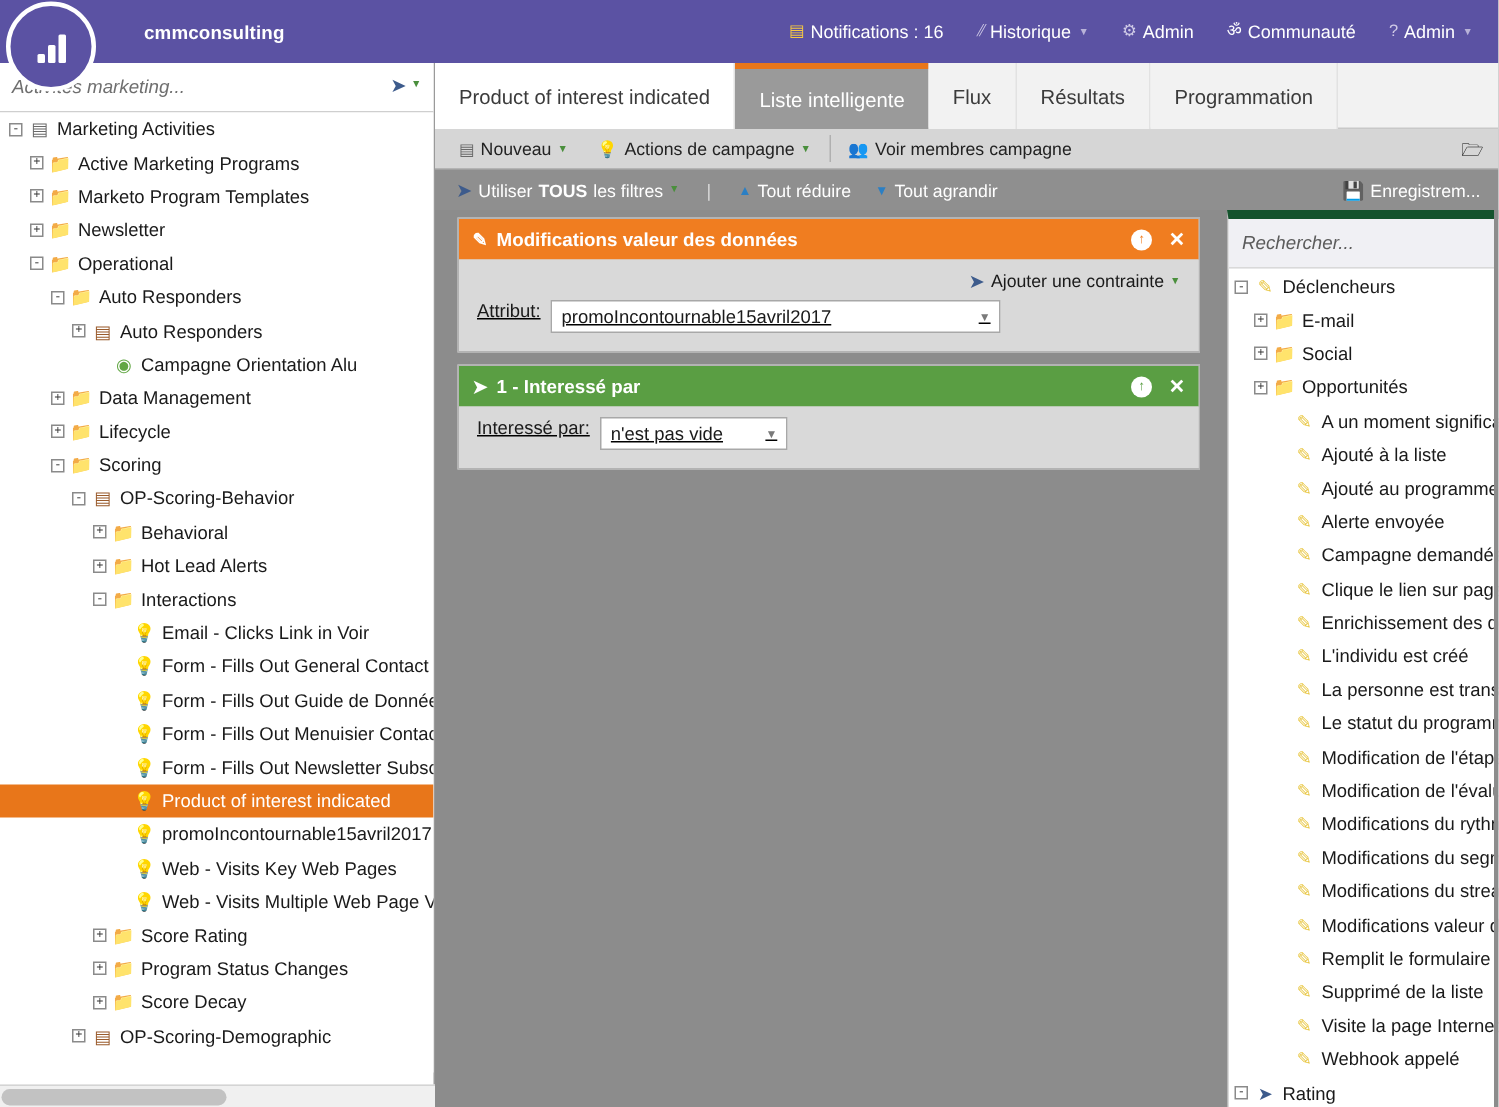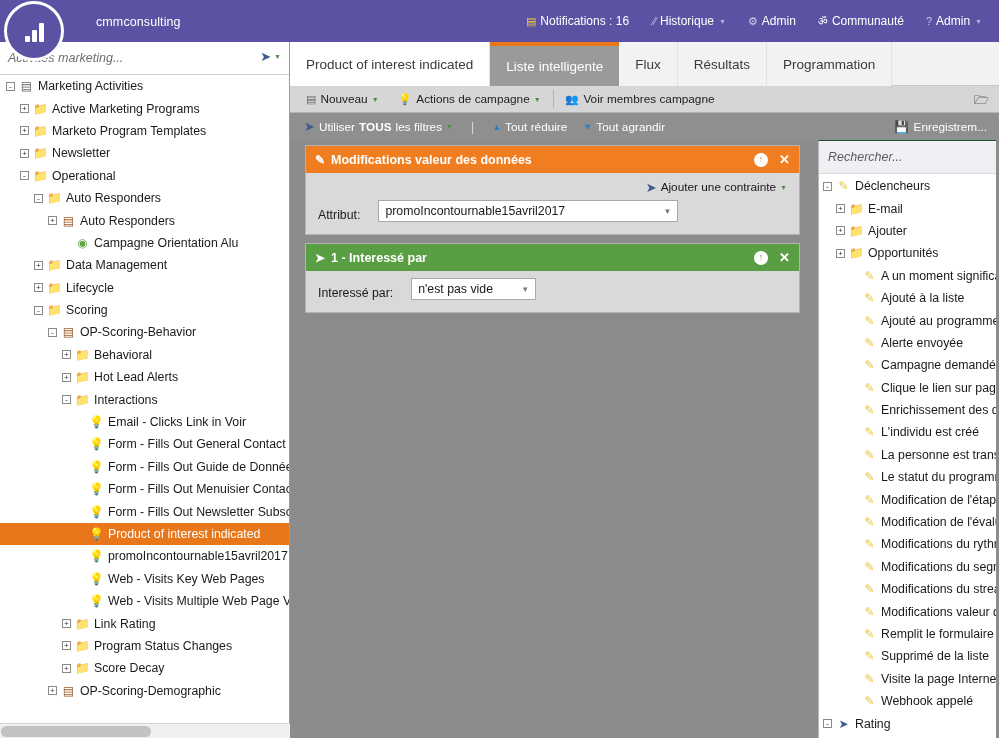--- a/index.html
+++ b/index.html
@@ -14,21 +14,21 @@
   #app { position: relative; width: 999px; height: 738px; overflow: hidden; background:#8c8c8c; }
 
   
   .topbar {
     position: absolute; top: 0; left: 0; width: 999px; height: 42px;
     background: #5b52a3;
     color: #ffffff;
   }
   .brand-name {
     position: absolute; left: 96px; top: 15px;
-    font-size: 12.5px; font-weight: normal; color:#fff; letter-spacing:.1px;text-align:center;
+    font-size: 12.5px; font-weight: bold; color:#fff; letter-spacing:.1px;text-align:center;
   }
   .topnav { position: absolute; right: 6px; top: 0; height: 42px; display: flex; align-items: center; }
   .topnav-item {
     display: flex; align-items: center; gap: 4px;
     padding: 0 11px; height: 42px; color: #ffffff;
     font-size: 12px; white-space: nowrap; cursor: pointer;
   }
   .topnav-item .caret { font-size: 7px; color:#b8b2d8; margin-left:1px; }
   .tn-ico { font-size: 11px; line-height: 1; display:inline-block; }
   .tn-ico.notif { color:#f5c842; }
@@ -143,34 +143,34 @@
   .card-head .h-ico { margin-right:6px; font-size:12px; }
   .card-head .h-actions { margin-left:auto; display:flex; align-items:center; gap:11px; }
   .h-btn { cursor:pointer; font-size:13px; color:#ffffff; line-height:1; font-weight:bold; }
   .circ-up {
     width:14px; height:14px; border-radius:50%; background:#ffffff;
     display:inline-flex; align-items:center; justify-content:center;
     font-size:9px; line-height:1; font-weight:bold;
   }
   .card-body { padding:7px 12px 12px 12px; background:#d9d9d9; }
   .row-right { display:flex; justify-content:flex-end; align-items:center; gap:4px; font-size:11.8px; color:#1a1a1a; cursor:pointer; margin-bottom:6px;}
-  .field-row { display:flex; align-items:flex-end; gap:18px; }
+  .field-row { display:flex; align-items:flex-start; gap:7px;text-decoration:underline; }
   .field-label { font-size:12.3px; color:#1a1a1a; }
   .combo {
     background:#ffffff; border:1px solid #a8a8a8; height:22px;
     display:flex; align-items:center; padding:0 6px; font-size:12.3px; color:#1a1a1a;
     position:relative; cursor:pointer;
   }
   .combo .cv { flex:1; white-space:nowrap; overflow:hidden; }
   .combo .cc { color:#7a7a7a; font-size:8px; margin-left:8px; }
 
   
   .rightpanel {
     position:absolute; left:818px; top:140px; width:181px; height:598px;
-    background:#ffffff; border-left:1px solid #b7b7b7; border-top:1px solid #14532d;
+    background:#ffffff; border-left:1px solid #b7b7b7; border-top:6px solid #14532d;
     overflow:hidden;
   }
   .rp-search { height:33px; background:#f0f0f4; border-bottom:1px solid #d9d9d9; display:flex; align-items:center; padding:0 9px; }
   .rp-search .ph { font-style:italic; color:#5c5c5c; font-size:12.5px; }
   .rp-tree { position:absolute; top:34px; left:0; right:0; bottom:0; overflow:hidden; }
   .rnode { display:flex; align-items:center; height:22.4px; white-space:nowrap; font-size:12.3px; color:#1a1a1a; cursor:pointer; }
   .rnode .exp { width:9px; height:9px; border:1px solid #8a8a8a; background:#fff; margin-right:4px; font-size:8px; line-height:7px; text-align:center; color:#333; flex:none; font-family:"Liberation Mono", monospace;}
   .rnode .exp.none { border:none; background:none; }
   .rnode .ico { width:15px; margin-right:4px; flex:none; text-align:center; font-size:12px; line-height:1; }
   .ic-trig { color:#e8c53d; }
@@ -353,21 +353,21 @@
           <span>Web - Visits Key Web Pages</span>
         </div>
         <div class="tnode" style="padding-left: 76px;">
           <span class="exp none"></span>
           <span class="ico ic-bulb">💡</span>
           <span>Web - Visits Multiple Web Page Visits in 1 D</span>
         </div>
         <div class="tnode" style="padding-left: 62px;">
           <span class="exp">+</span>
           <span class="ico ic-folder">📁</span>
-          <span>Link Rating</span>
+          <span>Score Rating</span>
         </div>
         <div class="tnode" style="padding-left: 62px;">
           <span class="exp">+</span>
           <span class="ico ic-folder">📁</span>
           <span>Program Status Changes</span>
         </div>
         <div class="tnode" style="padding-left: 62px;">
           <span class="exp">+</span>
           <span class="ico ic-folder">📁</span>
           <span>Score Decay</span>
@@ -502,21 +502,21 @@
           <span>Déclencheurs</span>
         </div>
         <div class="rnode" style="padding-left: 17px;">
           <span class="exp">+</span>
           <span class="ico ic-folder">📁</span>
           <span>E-mail</span>
         </div>
         <div class="rnode" style="padding-left: 17px;">
           <span class="exp">+</span>
           <span class="ico ic-folder">📁</span>
-          <span>Ajouter</span>
+          <span>Social</span>
         </div>
         <div class="rnode" style="padding-left: 17px;">
           <span class="exp">+</span>
           <span class="ico ic-folder">📁</span>
           <span>Opportunités</span>
         </div>
         <div class="rnode" style="padding-left: 30px;">
           <span class="exp none"></span>
           <span class="ico ic-trig">✎</span>
           <span>A un moment significatif</span>

